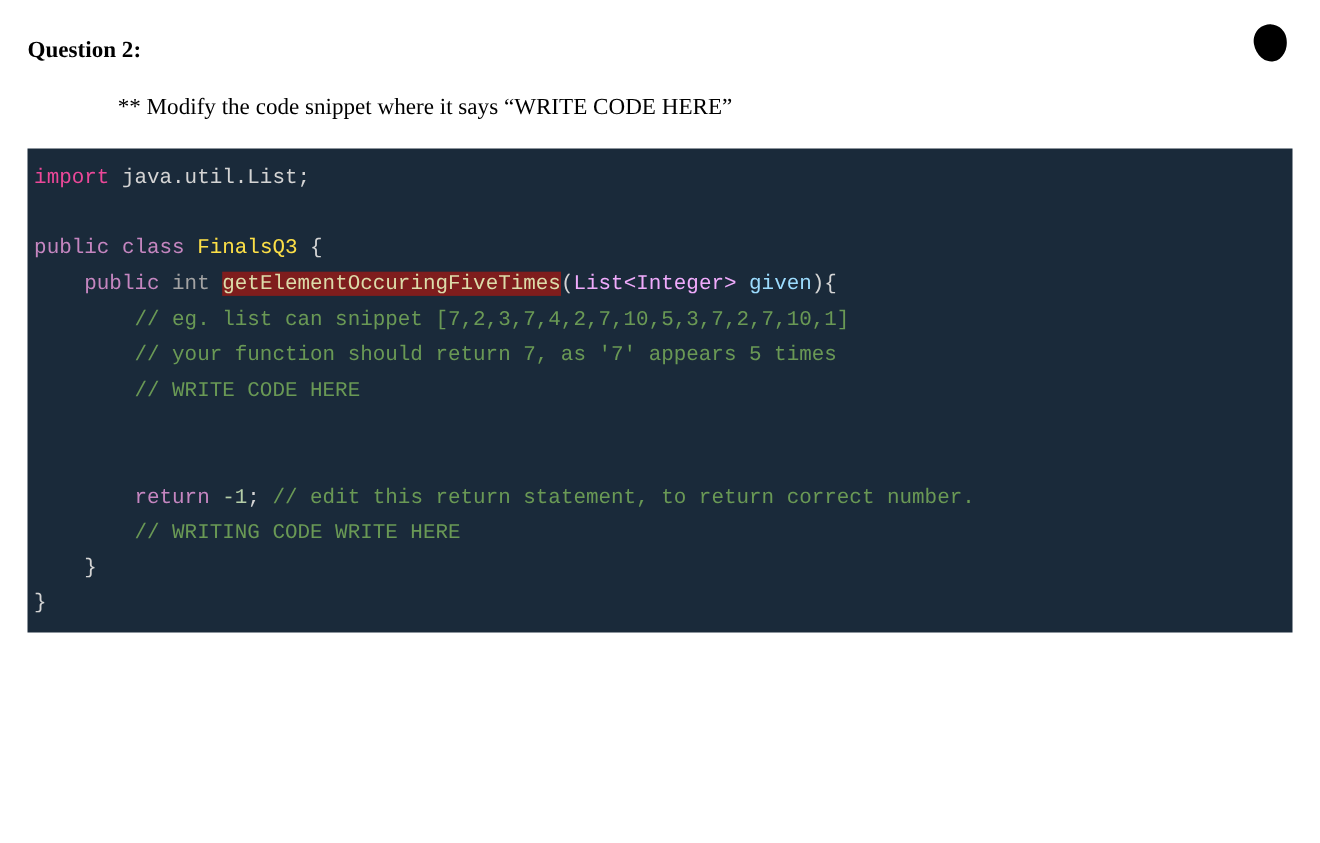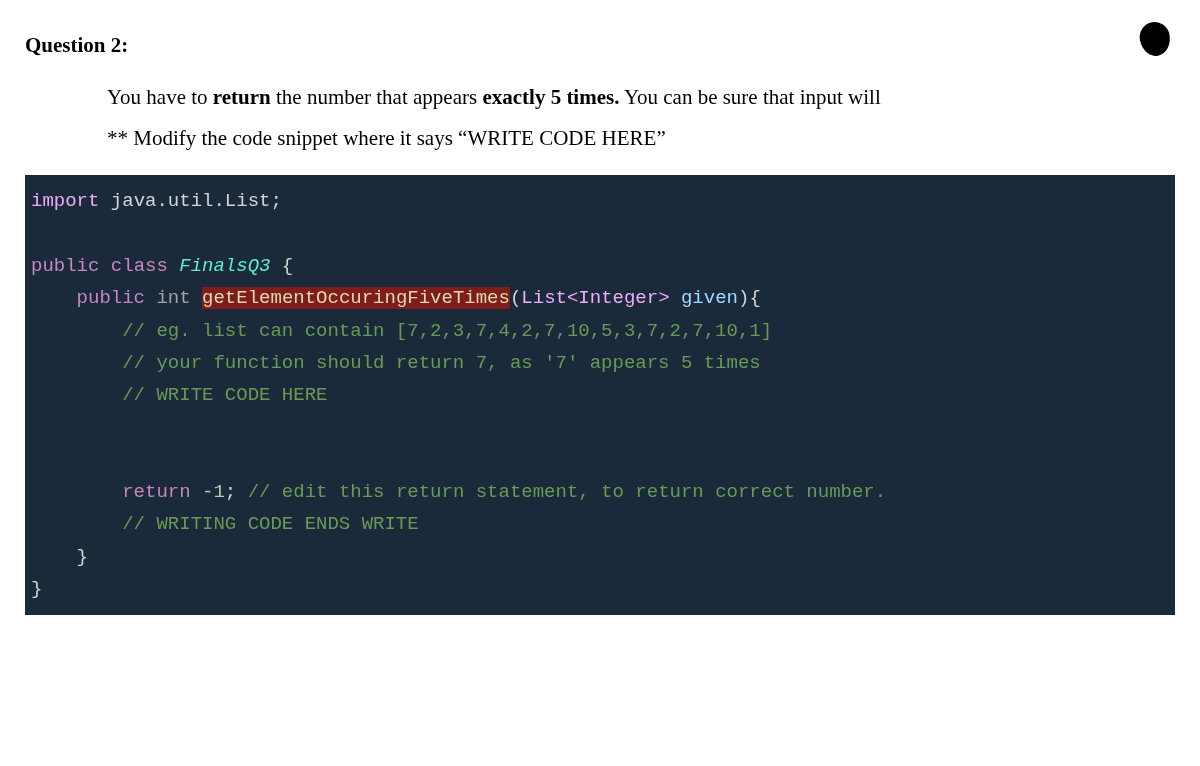--- a/index.html
+++ b/index.html
@@ -41,26 +41,26 @@
     .code-block {
       background: #1a2a3a;
       color: #d4d4d4;
       font-family: "Courier New", Courier, monospace;
       font-size: 19px;
       padding: 10px 6px 10px 6px;
       line-height: 1.7;
       white-space: pre;
       overflow-x: auto;
     }
-    .kw-import { color: #f0abfc; text-align: center; }
+    .kw-import { color: #ec4899; text-align: center; }
     .kw-public { color: #c586c0; }
     .kw-class { color: #c586c0; }
     .kw-int { color: #a3a3a3; }
     .kw-return { color: #c586c0; }
-    .classname { color: #5eead4; font-style: italic; }
+    .classname { color: #fde047; }
     .methodname { color: #dcdcaa; background: #7f1d1d; text-align: center; }
     .paramtype { color: #f0abfc; }
     .param { color: #9cdcfe; }
     .comment { color: #6a9955; }
     .num { color: #b5cea8; }
     .punct { color: #d4d4d4; }
     .pkg { color: #d4d4d4; }
     .blob {
       position: absolute;
       top: 22px;
@@ -73,32 +73,29 @@
     }
   </style>
 </head>
 <body>
 
 <div class="blob"></div>
 
 <div class="question-header">Question 2:</div>
 
 <div class="instructions">
-  <p>
-    <span>You have to </span><span class="bold">return</span><span> the number that appears </span><span class="bold">exactly 5 times.</span><span> You can be sure that input will</span>
-  </p>
 </div>
 
 <div class="modify-note">** Modify the code snippet where it says “WRITE CODE HERE”</div>
 
 <div class="code-block"><span class="kw-import">import</span><span class="pkg"> java.util.List;</span>
 
 <span class="kw-public">public</span> <span class="kw-class">class</span> <span class="classname">FinalsQ3</span><span class="punct"> {</span>
     <span class="kw-public">public</span> <span class="kw-int">int</span> <span class="methodname">getElementOccuringFiveTimes</span><span class="punct">(</span><span class="paramtype">List&lt;Integer&gt;</span><span class="param"> given</span><span class="punct">){</span>
-        <span class="comment">// eg. list can contain [7,2,3,7,4,2,7,10,5,3,7,2,7,10,1]</span>
+        <span class="comment">// eg. list can snippet [7,2,3,7,4,2,7,10,5,3,7,2,7,10,1]</span>
         <span class="comment">// your function should return 7, as '7' appears 5 times</span>
         <span class="comment">// WRITE CODE HERE</span>
 
 
         <span class="kw-return">return</span><span class="num"> -1</span><span class="punct">;</span><span class="comment"> // edit this return statement, to return correct number.</span>
-        <span class="comment">// WRITING CODE ENDS WRITE</span>
+        <span class="comment">// WRITING CODE WRITE HERE</span>
     <span class="punct">}</span>
 <span class="punct">}</span></div>
 
 </body></html>

